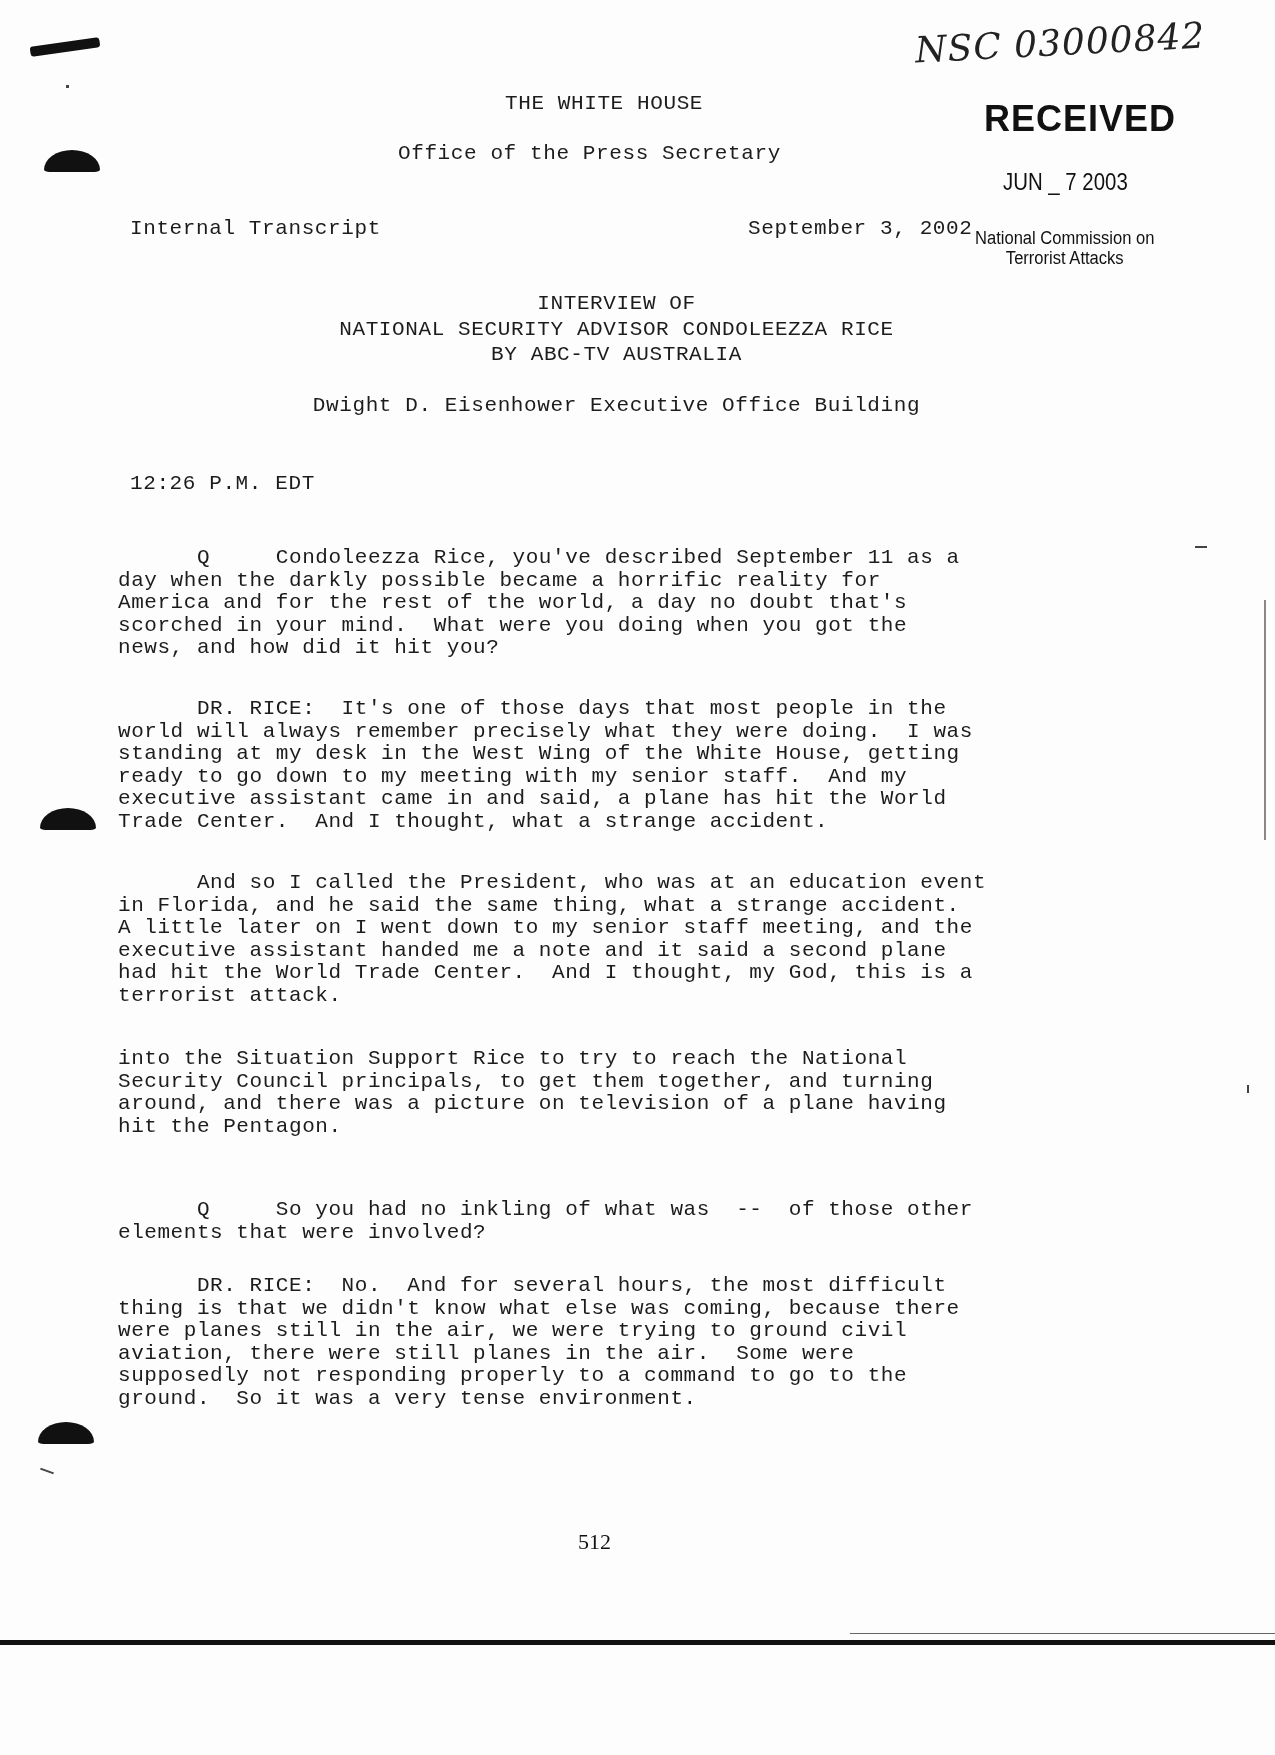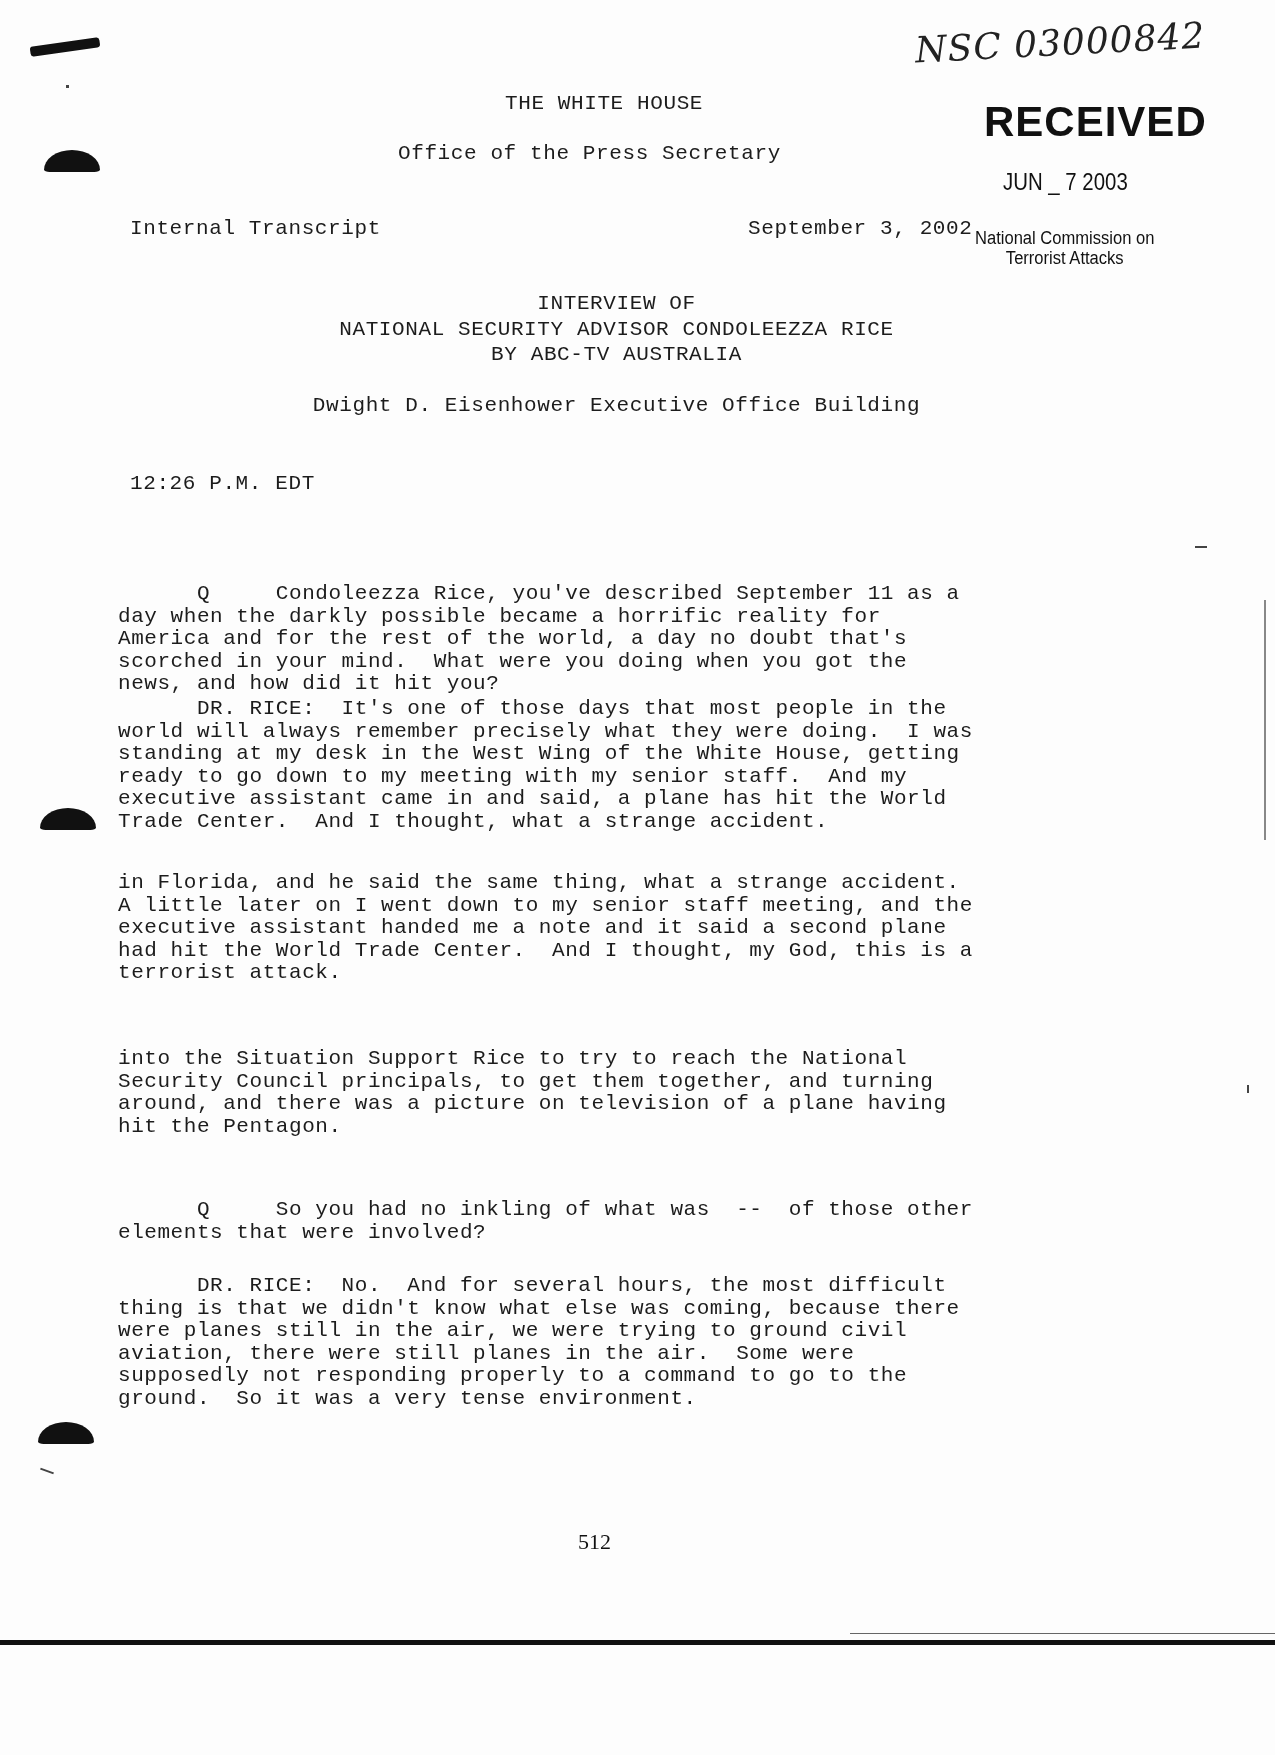--- a/index.html
+++ b/index.html
@@ -36,21 +36,21 @@
       font-family: "DejaVu Serif", serif;
       font-style: italic;
       font-size: 36px;
       color: #222;
       letter-spacing: 1px;
       transform: rotate(-3deg);
     }
     .received {
       font-family: "Liberation Sans", sans-serif;
       font-weight: bold;
-      font-size: 42px;
+      font-size: 36px;
       letter-spacing: 1px;
       color: #111;
     }
     .stamp-date {
       font-family: "Liberation Sans", sans-serif;
       font-size: 24px;
       color: #111;
       transform: scaleX(0.85);
       transform-origin: left center;
     }
@@ -150,38 +150,39 @@
     <div>National Commission on</div>
     <div>Terrorist Attacks</div>
   </div>
 
   <div class="abs mono center" style="left:0; width:1233px; top:292px;">INTERVIEW OF</div>
   <div class="abs mono center" style="left:0; width:1233px; top:318px;">NATIONAL SECURITY ADVISOR CONDOLEEZZA RICE</div>
   <div class="abs mono center" style="left:0; width:1233px; top:343px;">BY ABC-TV AUSTRALIA</div>
   <div class="abs mono center" style="left:0; width:1233px; top:394px;">Dwight D. Eisenhower Executive Office Building</div>
   <div class="abs mono" style="left:130px; top:472px;">12:26 P.M. EDT</div>
 
-  <div class="para" style="top:547px;margin-top:36px;">
+  <div class="para" style="top:547px;">
     <span class="line">      Q     Condoleezza Rice, you've described September 11 as a</span>
     <span class="line">day when the darkly possible became a horrific reality for</span>
     <span class="line">America and for the rest of the world, a day no doubt that's</span>
     <span class="line">scorched in your mind.  What were you doing when you got the</span>
     <span class="line">news, and how did it hit you?</span>
   </div>
 
   <div class="para" style="top:698px;">
     <span class="line">      DR. RICE:  It's one of those days that most people in the</span>
     <span class="line">world will always remember precisely what they were doing.  I was</span>
     <span class="line">standing at my desk in the West Wing of the White House, getting</span>
     <span class="line">ready to go down to my meeting with my senior staff.  And my</span>
     <span class="line">executive assistant came in and said, a plane has hit the World</span>
     <span class="line">Trade Center.  And I thought, what a strange accident.</span>
   </div>
 
   <div class="para" style="top:872px;">
+    <span class="line">      And so I called the President, who was at an education event</span>
     <span class="line">in Florida, and he said the same thing, what a strange accident.</span>
     <span class="line">A little later on I went down to my senior staff meeting, and the</span>
     <span class="line">executive assistant handed me a note and it said a second plane</span>
     <span class="line">had hit the World Trade Center.  And I thought, my God, this is a</span>
     <span class="line">terrorist attack.</span>
   </div>
 
   <div class="para" style="top:1048px;">
     <span class="line">into the Situation Support Rice to try to reach the National</span>
     <span class="line">Security Council principals, to get them together, and turning</span>

